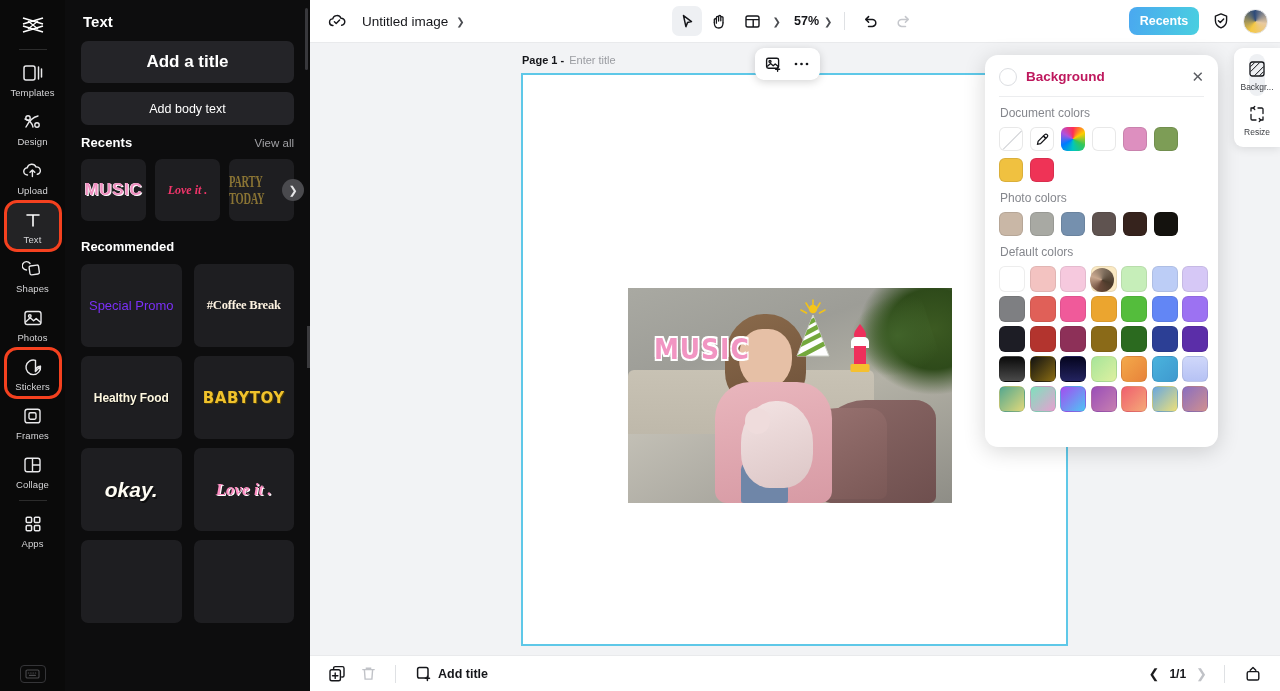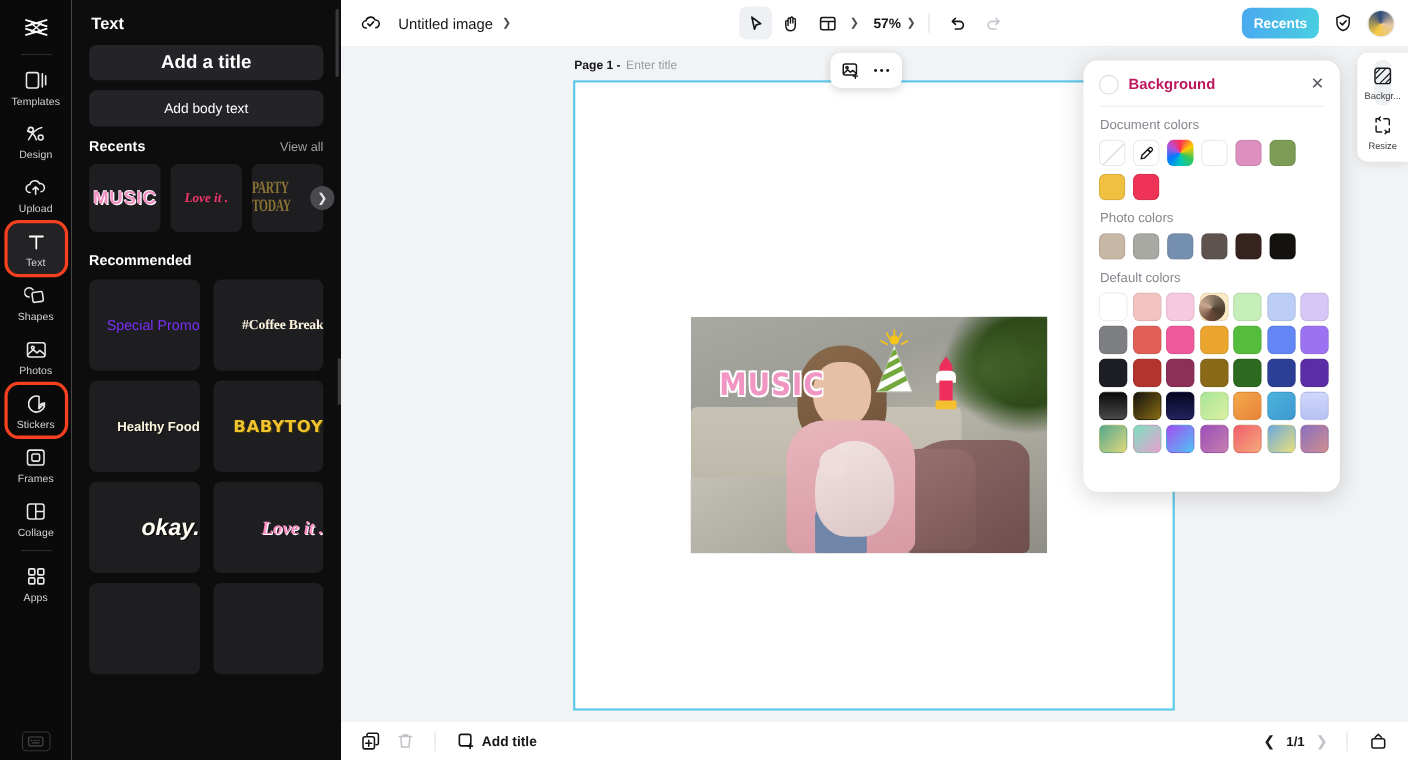--- a/index.html
+++ b/index.html
@@ -35,42 +35,42 @@
     width: 245px; flex: 0 0 245px; height: 691px; background: #0d0d0e;
     position: relative; overflow: hidden; z-index: 4;
   }
   .panel-inner { padding: 0 16px; height: 691px; overflow: hidden;}
   .panel-title { color:#fff; font-size: 15px; font-weight: 700; padding: 13px 0 11px 2px;}
   .btn-add {
     width: 100%; height: 33px; background:#242428; border:none; border-radius: 7px;
     color:#fff; font-family:inherit; cursor:pointer; margin-bottom: 9px;
     display:flex; align-items:center; justify-content:center;
   }
-  .btn-add.t1 { font-size: 17px; font-weight: 700; height: 32px;}
+  .btn-add.t1 { font-size: 17px; font-weight: 700; height: 42px;}
   .btn-add.t2 { font-size: 13.5px; font-weight: 700; }
   .btn-add.t3 { font-size: 12.5px; font-weight: 400; }
   .sec-head { display:flex; align-items:baseline; justify-content:space-between; margin: 10px 0 9px 0;}
   .sec-head h3 { color:#fff; font-size: 13px; font-weight: 700; letter-spacing:.1px;}
   .sec-head .viewall { color:#a0a0a4; font-size: 11.5px; cursor:pointer;}
   .recents { display:flex; gap: 9px; position: relative; }
   .rthumb {
     width: 69px; height: 62px; background:#1e1e21; border-radius: 7px;
     display:flex; align-items:center; justify-content:center; cursor:pointer; overflow:hidden;
   }
   .rt-music { font-size:17px; font-weight:900; color:#ef8fc0; letter-spacing:.6px; text-shadow: 1px 1px 0 #fff, -0.5px -0.5px 0 #fff;}
   .rt-love { font-size:12px; font-weight:900; font-style:italic; color:#f2356b; font-family:"Liberation Serif", serif;}
   .rt-party { font-size:10.5px; font-weight:900; color:#8a7434; letter-spacing:-.3px; font-family:"Liberation Serif", serif; transform: scaleY(1.5); }
   .carousel-next {
     position:absolute; right:-10px; top:20px; width:22px;height:22px;border-radius:50%;
     background:#4a4a4e; color:#e8e8ea; display:flex;align-items:center;justify-content:center;
     font-size:11px; cursor:pointer;
   }
   .rec-title { color:#fff; font-size:13px; font-weight:700; margin: 18px 0 10px 0;}
   .grid2 { display:grid; grid-template-columns: 1fr 1fr; gap: 9px 12px;}
-  .gthumb { height: 83px; background:#1e1e21; border-radius:7px; display:flex;align-items:center;justify-content:flex-end;cursor:pointer; overflow:hidden;}
+  .gthumb { height: 83px; background:#1e1e21; border-radius:7px; display:flex;align-items:center;justify-content:center;cursor:pointer; overflow:hidden;}
   .g-promo { font-size:13px; color:#7b2ff7; font-weight:400;}
   .g-coffee { font-size:12.5px; font-weight:900; color:#fdf2e0; font-family:"Liberation Serif", serif; letter-spacing:-.2px;}
   .g-healthy { font-size:12px; font-weight:900; color:#fdf7df; letter-spacing:-.1px; text-shadow: .8px .8px 0 rgba(0,0,0,.6);}
   .g-baby { font-size:15px; font-weight:900; color:#f0c22c; letter-spacing:.6px; text-shadow: 1px 1px 0 #4a3a05; font-family:"DejaVu Sans", sans-serif;}
   .g-okay { font-size:21px; font-weight:900; font-style:italic; color:#fffdf4; text-shadow: 1.5px 1.5px 0 rgba(0,0,0,.55);}
   .g-love2 { font-size:17px; font-weight:900; font-style:italic; color:#ff8fc4; font-family:"Liberation Serif", serif; text-shadow: 1px 1px 0 #fff;}
   .panel-scroll { position:absolute; right:2px; top:8px; width:3px; height:62px; background:#38383c; border-radius:2px;}
   .collapse-handle {
     position:absolute; right:-10px; top:326px; width:13px; height:42px;
     background:#3a3a3d; border-radius: 0 7px 7px 0; display:flex;align-items:center;justify-content:center;

